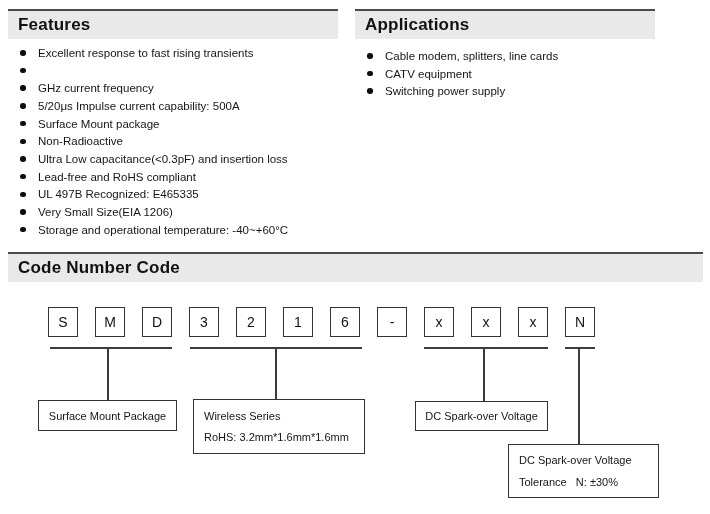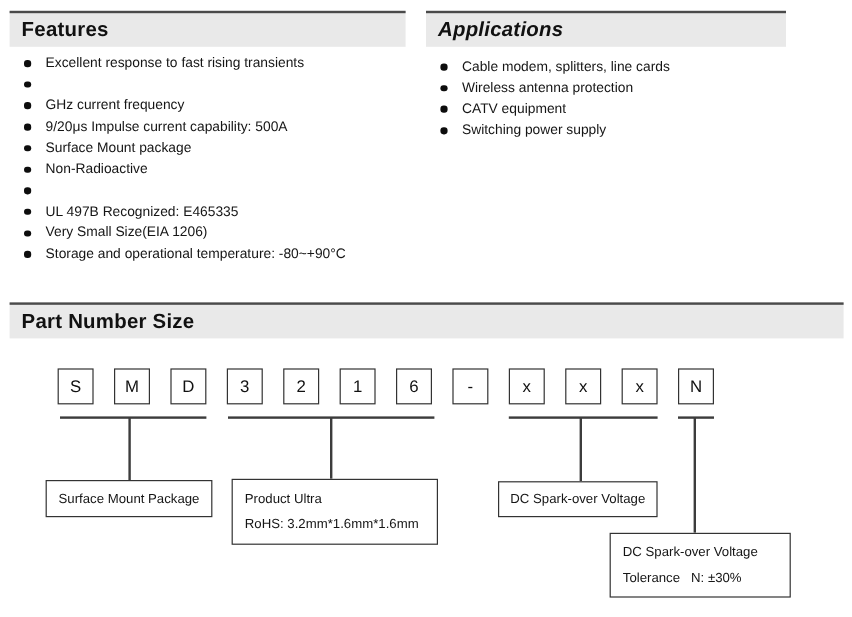--- a/index.html
+++ b/index.html
@@ -19,21 +19,21 @@
     position:absolute;
     height:30px;
     background:var(--header_bg);
     border-top:2px solid var(--header_rule);
     display:flex;align-items:center;
     padding-left:10px;
     font-size:17px;font-weight:bold;color:#111;
     letter-spacing:0.2px;
   }
   .features-bar{left:8px;top:9px;width:330px;}
-  .applications-bar{left:355px;top:9px;width:300px;font-style:italic;}
+  .applications-bar{left:355px;top:9px;width:300px;}
   .pnc-bar{left:8px;top:252px;width:695px;}
 
   
   .list{position:absolute;list-style:none;}
   .features-list{left:8px;top:44px;width:330px;}
   .applications-list{left:355px;top:47px;width:348px;}
   .list li{
     height:17.7px;
     display:flex;align-items:center;
     font-size:11.5px;color:#151515;
@@ -81,71 +81,72 @@
       </li>
     <li>
         <span class="dot"></span>
       </li>
     <li>
         <span class="dot"></span>
         <span class="li-text">GHz current frequency</span>
       </li>
     <li>
         <span class="dot"></span>
-        <span class="li-text">9/20μs Impulse current capability: 500A</span>
+        <span class="li-text">5/20μs Impulse current capability: 500A</span>
       </li>
     <li>
         <span class="dot"></span>
         <span class="li-text">Surface Mount package</span>
       </li>
     <li>
         <span class="dot"></span>
         <span class="li-text">Non-Radioactive</span>
       </li>
     <li>
         <span class="dot"></span>
+        <span class="li-text">Ultra Low capacitance(&lt;0.3pF) and insertion loss</span>
+      </li>
+    <li>
+        <span class="dot"></span>
+        <span class="li-text">Lead-free and RoHS compliant</span>
       </li>
     <li>
         <span class="dot"></span>
         <span class="li-text">UL 497B Recognized: E465335</span>
       </li>
     <li>
         <span class="dot"></span>
         <span class="li-text">Very Small Size(EIA 1206)</span>
       </li>
     <li>
         <span class="dot"></span>
-        <span class="li-text">Storage and operational temperature: -80~+90°C</span>
+        <span class="li-text">Storage and operational temperature: -40~+60°C</span>
       </li>
   </ul>
 
   <div class="bar applications-bar">
     <span>Applications</span>
   </div>
   <ul class="list applications-list">
     <li>
         <span class="dot"></span>
         <span class="li-text">Cable modem, splitters, line cards</span>
       </li>
     <li>
         <span class="dot"></span>
-        <span class="li-text">Wireless antenna protection</span>
-      </li>
-    <li>
-        <span class="dot"></span>
         <span class="li-text">CATV equipment</span>
       </li>
     <li>
         <span class="dot"></span>
         <span class="li-text">Switching power supply</span>
       </li>
   </ul>
 
   <div class="bar pnc-bar">
-    <span>Part Number Size</span>
+    <span>Code Number Code</span>
   </div>
 
   <div class="pnc-diagram">
 
     <div class="code-box" style="left:48px">S</div>
     <div class="code-box" style="left:95px">M</div>
     <div class="code-box" style="left:142px">D</div>
     <div class="code-box" style="left:189px">3</div>
     <div class="code-box" style="left:236px">2</div>
     <div class="code-box" style="left:283px">1</div>
@@ -164,21 +165,21 @@
     <div class="connector" style="left:107px;top:348px;height:52px"></div>
     <div class="connector" style="left:275px;top:348px;height:51px"></div>
     <div class="connector" style="left:483px;top:348px;height:53px"></div>
     <div class="connector" style="left:578px;top:348px;height:96px"></div>
 
     <div class="label-box centered" style="left:38px;top:400px;width:139px;height:31px">
       <span class="line">Surface Mount Package</span>
     </div>
 
     <div class="label-box two-line" style="left:193px;top:399px;width:172px;height:55px">
-      <span class="line">Product Ultra</span>
+      <span class="line">Wireless Series</span>
       <span class="line">RoHS: 3.2mm*1.6mm*1.6mm</span>
     </div>
 
     <div class="label-box centered" style="left:415px;top:401px;width:133px;height:30px">
       <span class="line">DC Spark-over Voltage</span>
     </div>
 
     <div class="label-box two-line" style="left:508px;top:444px;width:151px;height:54px">
       <span class="line">DC Spark-over Voltage</span>
       <span class="line">Tolerance&nbsp;&nbsp; N: ±30%</span>

